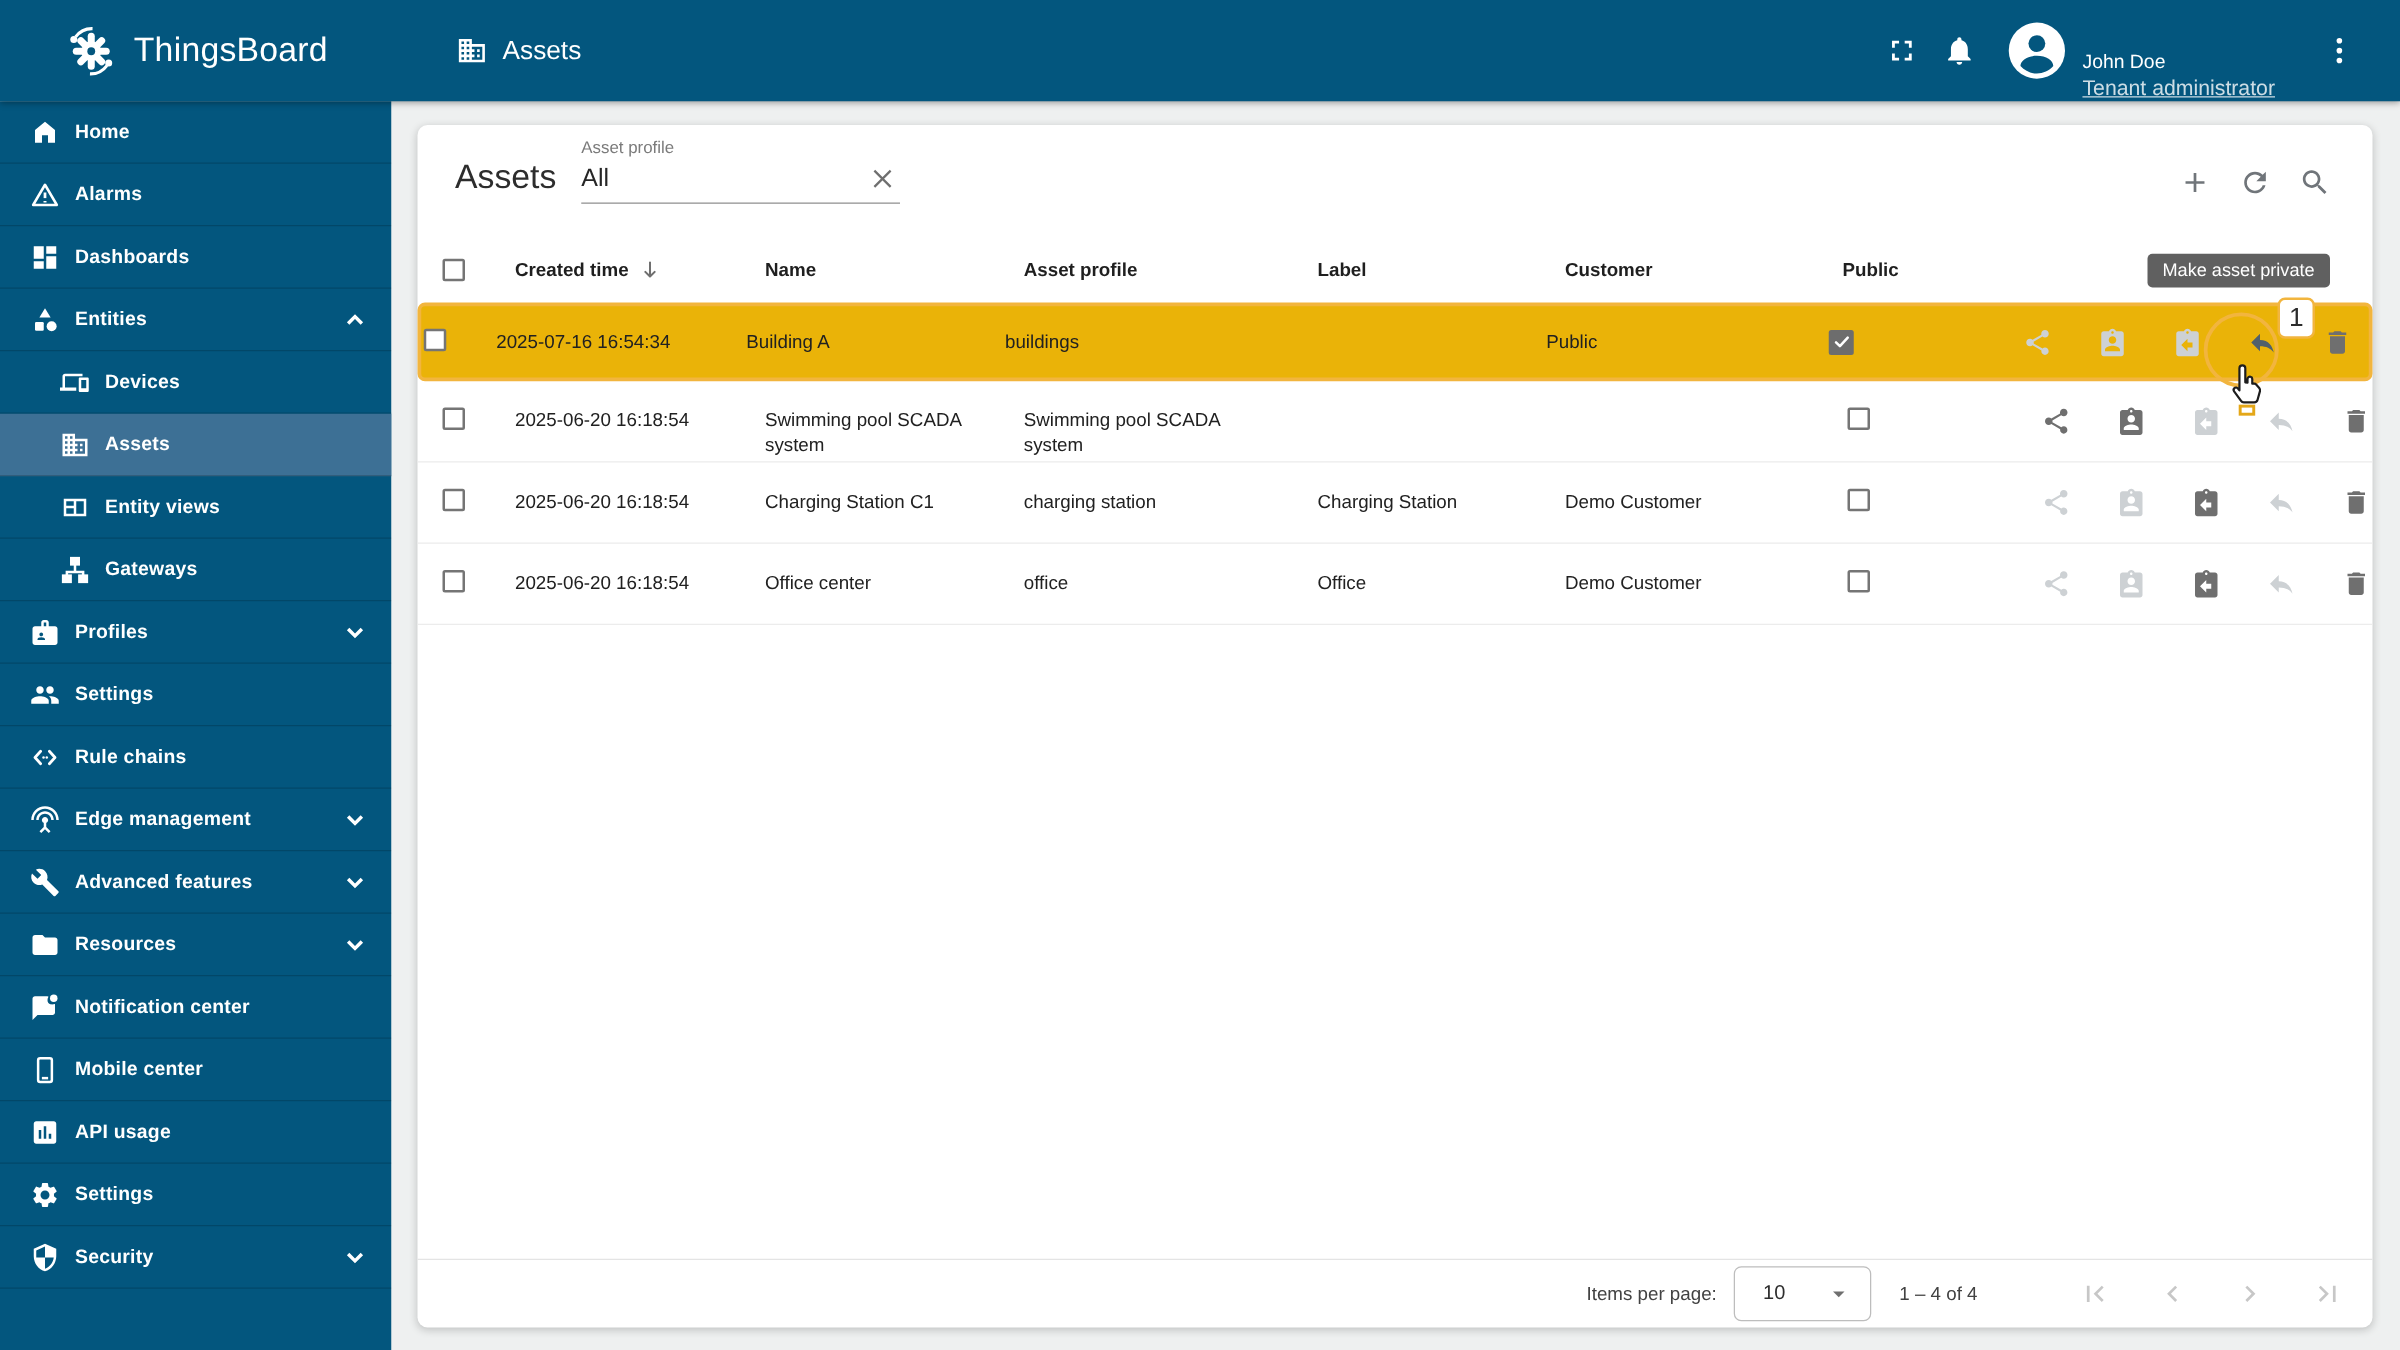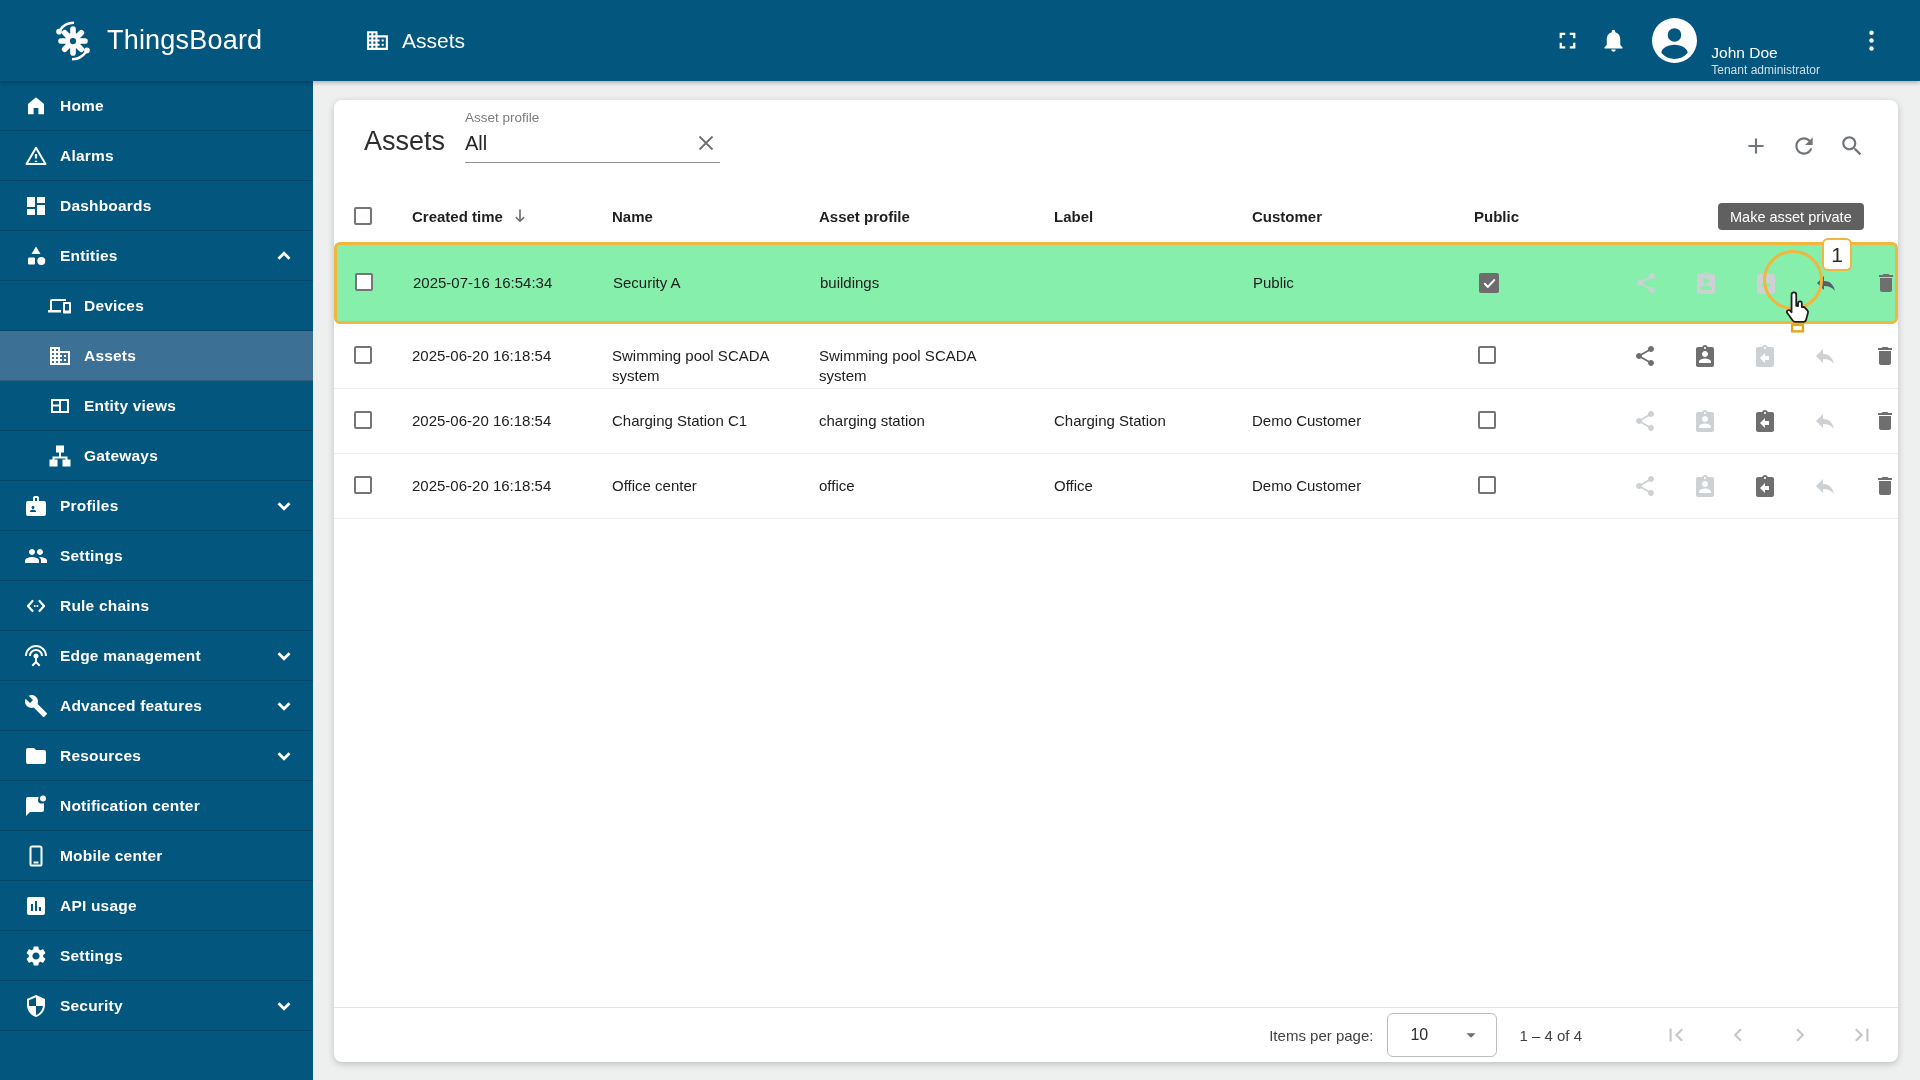--- a/index.html
+++ b/index.html
@@ -23,21 +23,21 @@
   .crumb .ic { width:25px; height:25px; margin-right:12px; }
   .crumb-label { font-size:21px; font-weight:500; }
   .topbar-right { margin-left:auto; display:flex; align-items:center; padding-right:26px; }
   .tb-iconbtn { width:46px; height:46px; display:flex; align-items:center; justify-content:center; color:#fff; }
   .tb-iconbtn svg { width:27px; height:27px; }
   .avatar { width:45px; height:45px; border-radius:50%; background:#fff; margin:0 14px 0 16px;
             display:flex; align-items:center; justify-content:center; }
   .avatar svg { width:45px; height:45px; }
   .user-block { line-height:1.25; margin-right:28px;margin-top:40px; }
   .user-name { color:#fff; font-size:15.5px; }
-  .user-role { color:rgba(255,255,255,.8); font-size:12px; }
+  .user-role { color:rgba(255,255,255,.8); font-size:17px;text-decoration:underline; }
 
   
   .sidebar { position:absolute; top:81px; left:0; width:313px; height:999px; background:#03567e; z-index:20; }
   .nav-item {
     height:50px; border-bottom:1px solid rgba(0,0,0,.17);
     display:flex; align-items:center; padding-left:24px; position:relative;
     color:#fff; cursor:pointer;
   }
   .nav-item.sub { padding-left:48px; }
   .nav-item.selected { background:#3d7095; }
@@ -70,22 +70,22 @@
   .trow {
     display:grid; align-items:center;
     grid-template-columns:58px 200px 207px 235px 198px 222px 131px 1fr;
     padding-left:20px;
   }
   .thead { height:52px; font-weight:700; font-size:15px; color:#1f1f1f; }
   .thead .hcell { display:flex; align-items:center; }
   .sort-ic { width:18px; height:18px; color:#6f6f6f; margin-left:8px; }
   .tr { height:65px; border-bottom:1px solid #ececec; font-size:15px; color:#212121; }
   .tr.highlight {
-    height:82px; background:#86efac; border:3px solid #f2b53e; border-radius:6px;
-    padding-left:18px; border-bottom:3px solid #f2b53e;
+    height:63px; background:#eab308; border:3px solid #f2b53e; border-radius:6px;
+    padding-left:2px; border-bottom:3px solid #f2b53e;
   }
   .cell { padding-right:18px; line-height:20px; }
   .wrap { display:inline-block; max-width:172px;margin-top:20px; }
   .cb { width:18px; height:18px; border:2px solid #757575; border-radius:2px; background:#fff; display:inline-block; cursor:pointer; }
   .cb.checked { width:20px; height:20px; border:none; background:#6d6d6d; display:flex; align-items:center; justify-content:center; }
   .cb.checked svg { width:15px; height:15px; }
   .cell-public { padding-left:4px; }
   .actions { display:flex; justify-content:flex-end; padding-right:24px; }
   .act { width:40px; height:40px; display:flex; align-items:center; justify-content:center; cursor:pointer; margin-left:20px; }
   .act svg { width:24px; height:24px; }
@@ -450,21 +450,21 @@
           </div>
         <div class="hcell">
             <span>Public</span>
           </div>
         <div class="hcell"></div>
       </div>
 
       <div class="trow tr highlight">
         <div><span class="cb"></span></div>
         <div class="cell">2025-07-16 16:54:34</div>
-        <div class="cell">Security A</div>
+        <div class="cell">Building A</div>
         <div class="cell">buildings</div>
         <div class="cell"></div>
         <div class="cell">Public</div>
         <div class="cell-public">
           <span class="cb checked">
             <svg viewBox="0 0 24 24" fill="none" stroke="#fff" stroke-width="3.2" stroke-linecap="round" stroke-linejoin="round">
                 <path d="M4.5 12.5l5 5 10-11"></path>
               </svg>
           </span>
         </div>

